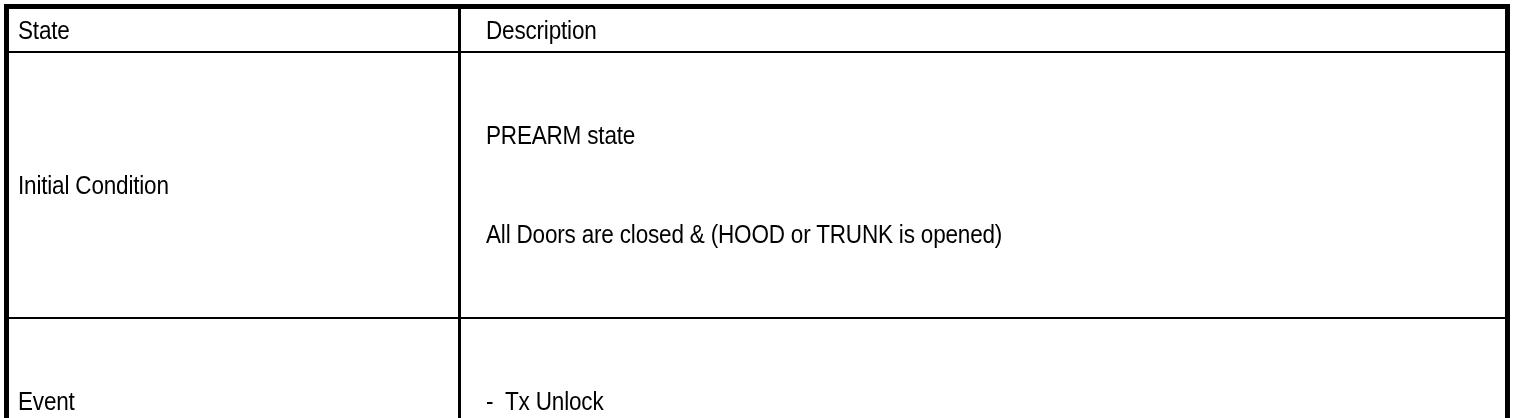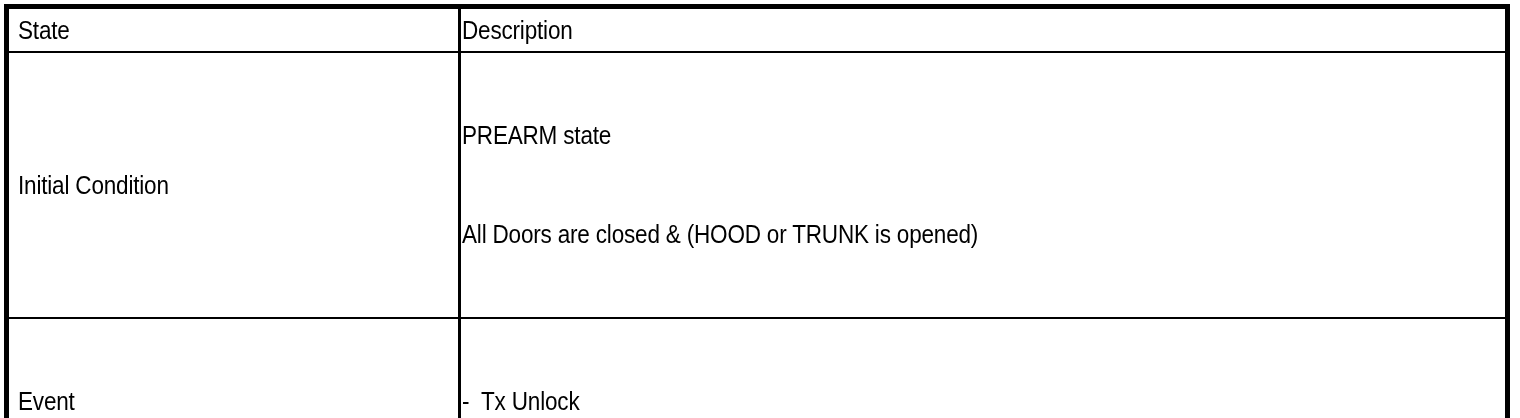--- a/index.html
+++ b/index.html
@@ -44,21 +44,21 @@
     vertical-align: middle;
     padding: 0;
     background: #ffffff;
   }
 
   table.spec-table td.cell-label {
     border-right: 3px solid #000000;
     padding-left: 9px;
   }
   table.spec-table td.cell-value {
-    padding-left: 1px;
+    padding-left: 25px;
     margin-left: 45px;
   }
 
   
   tr.row-header       td { height: 42px; }
   tr.row-initial      td { height: 70px; }
   tr.row-event        td { height: 40px; }
 
   
   .txt {

